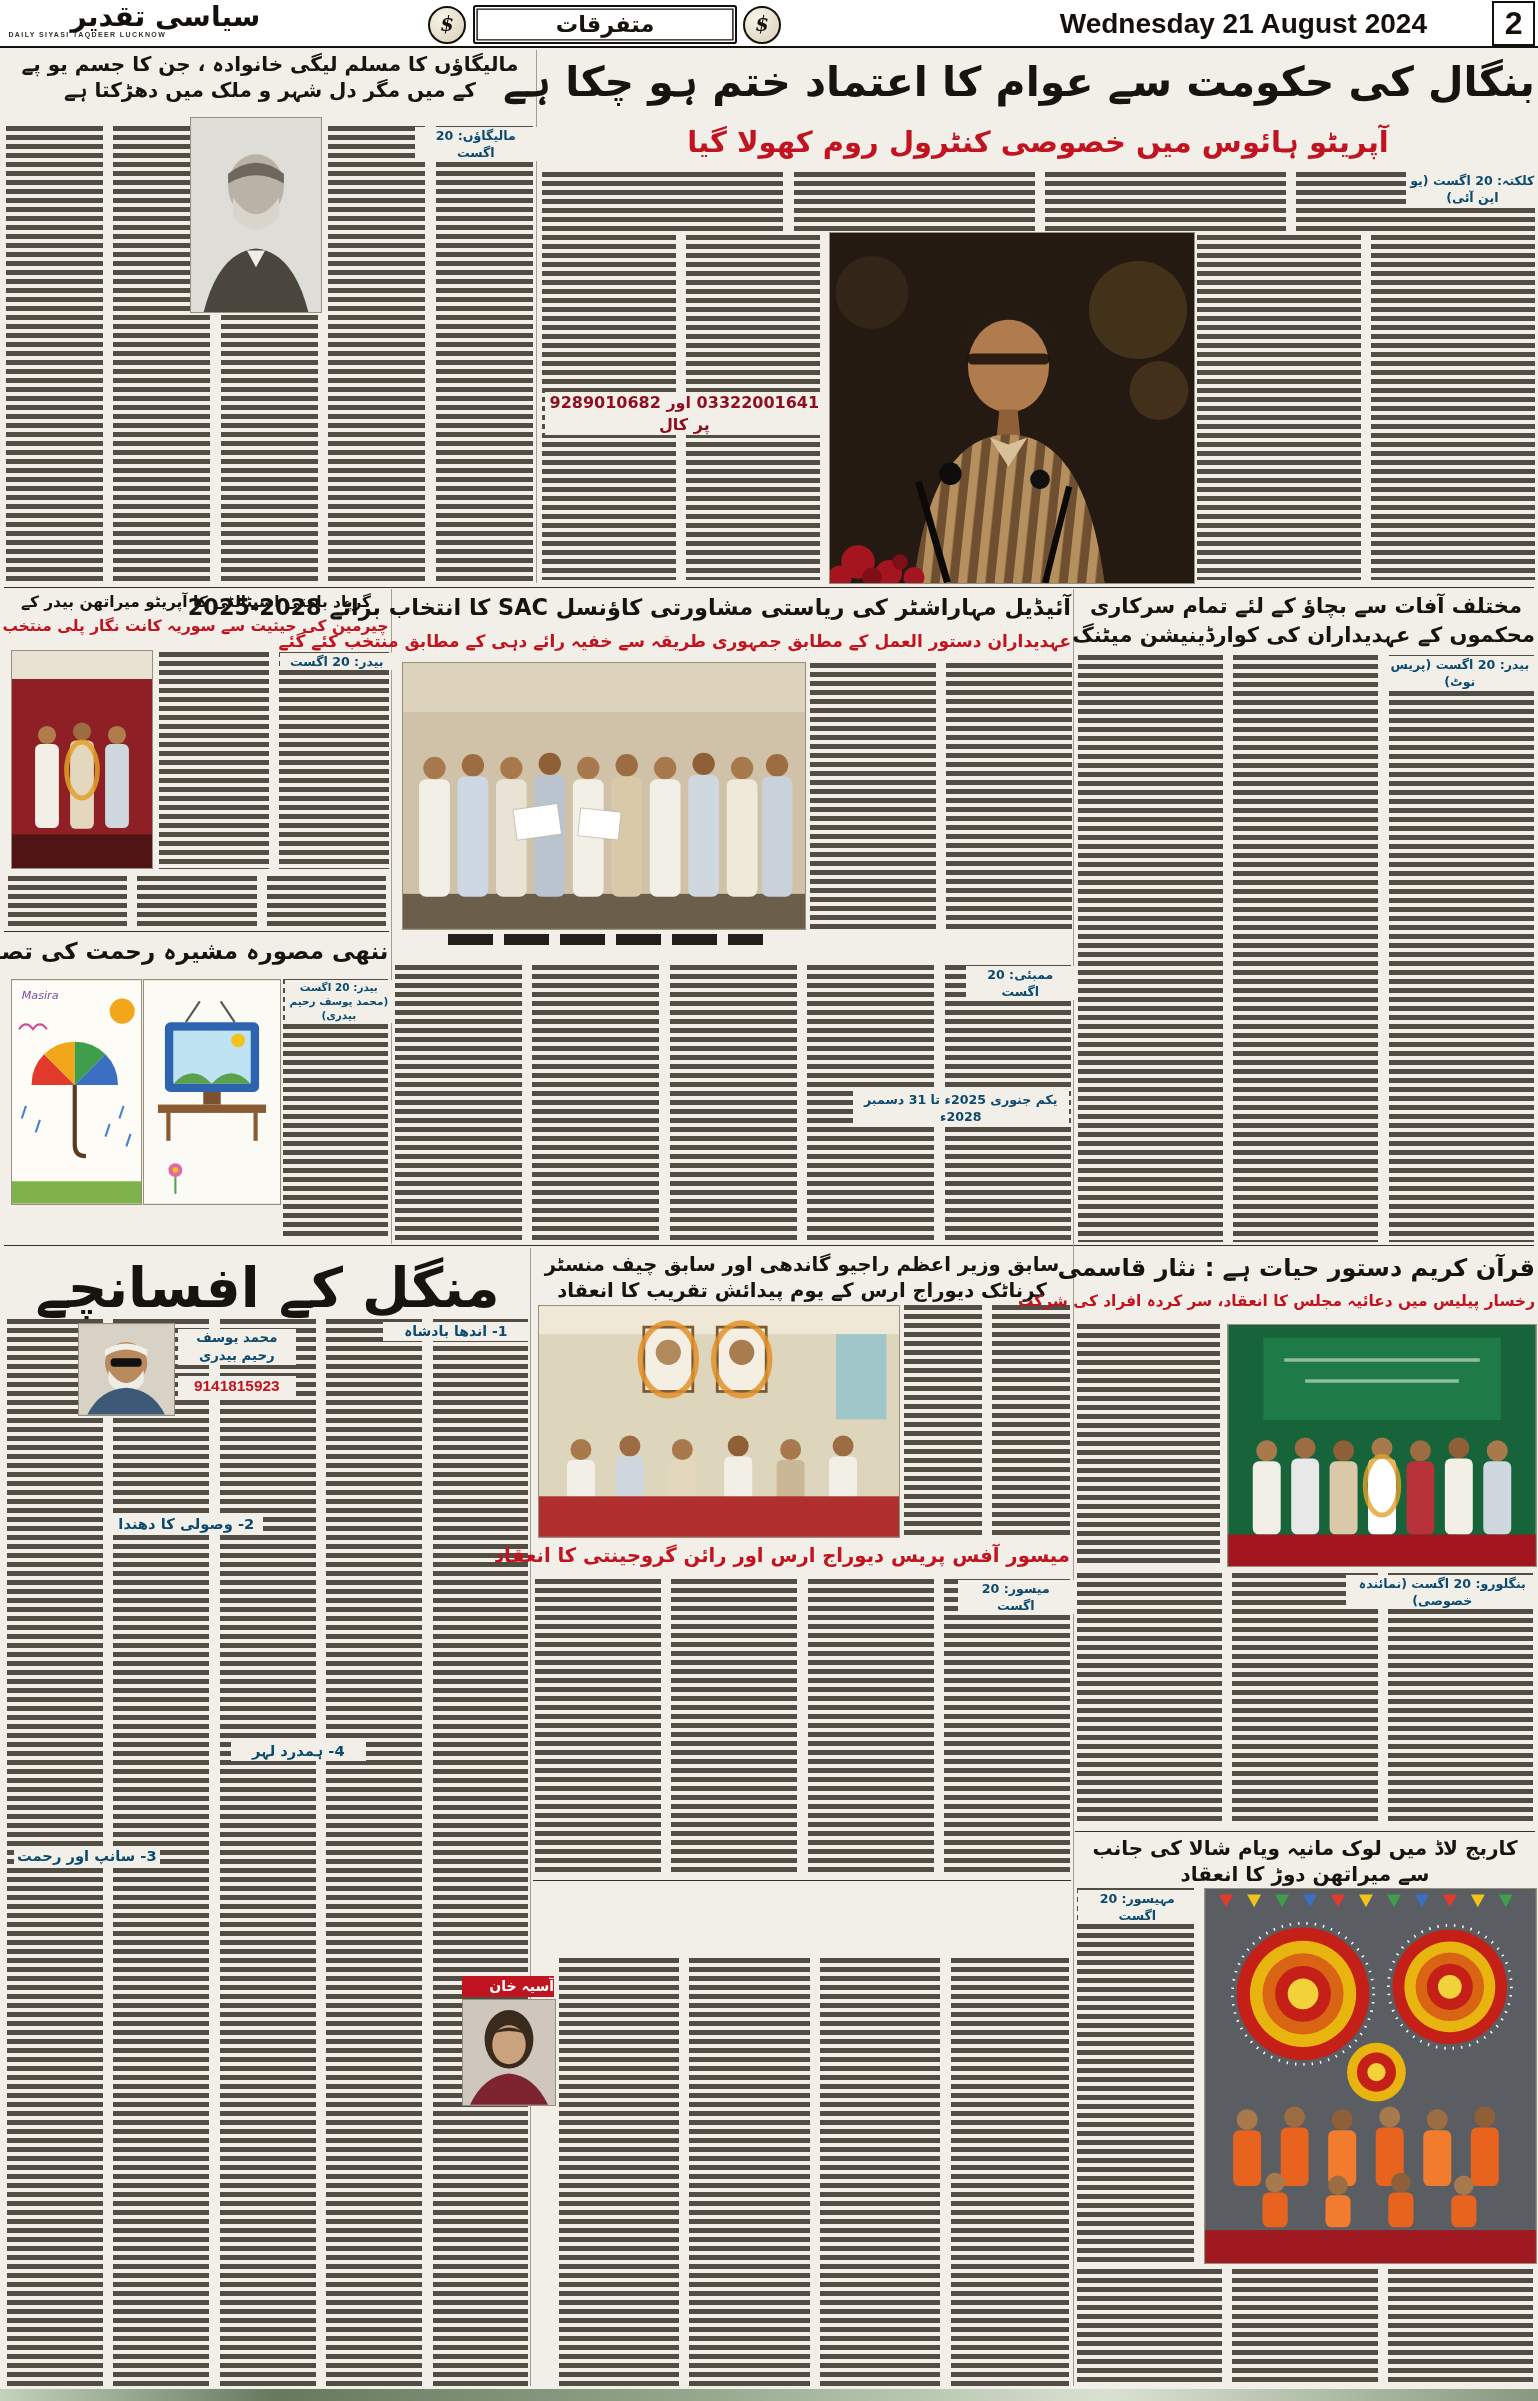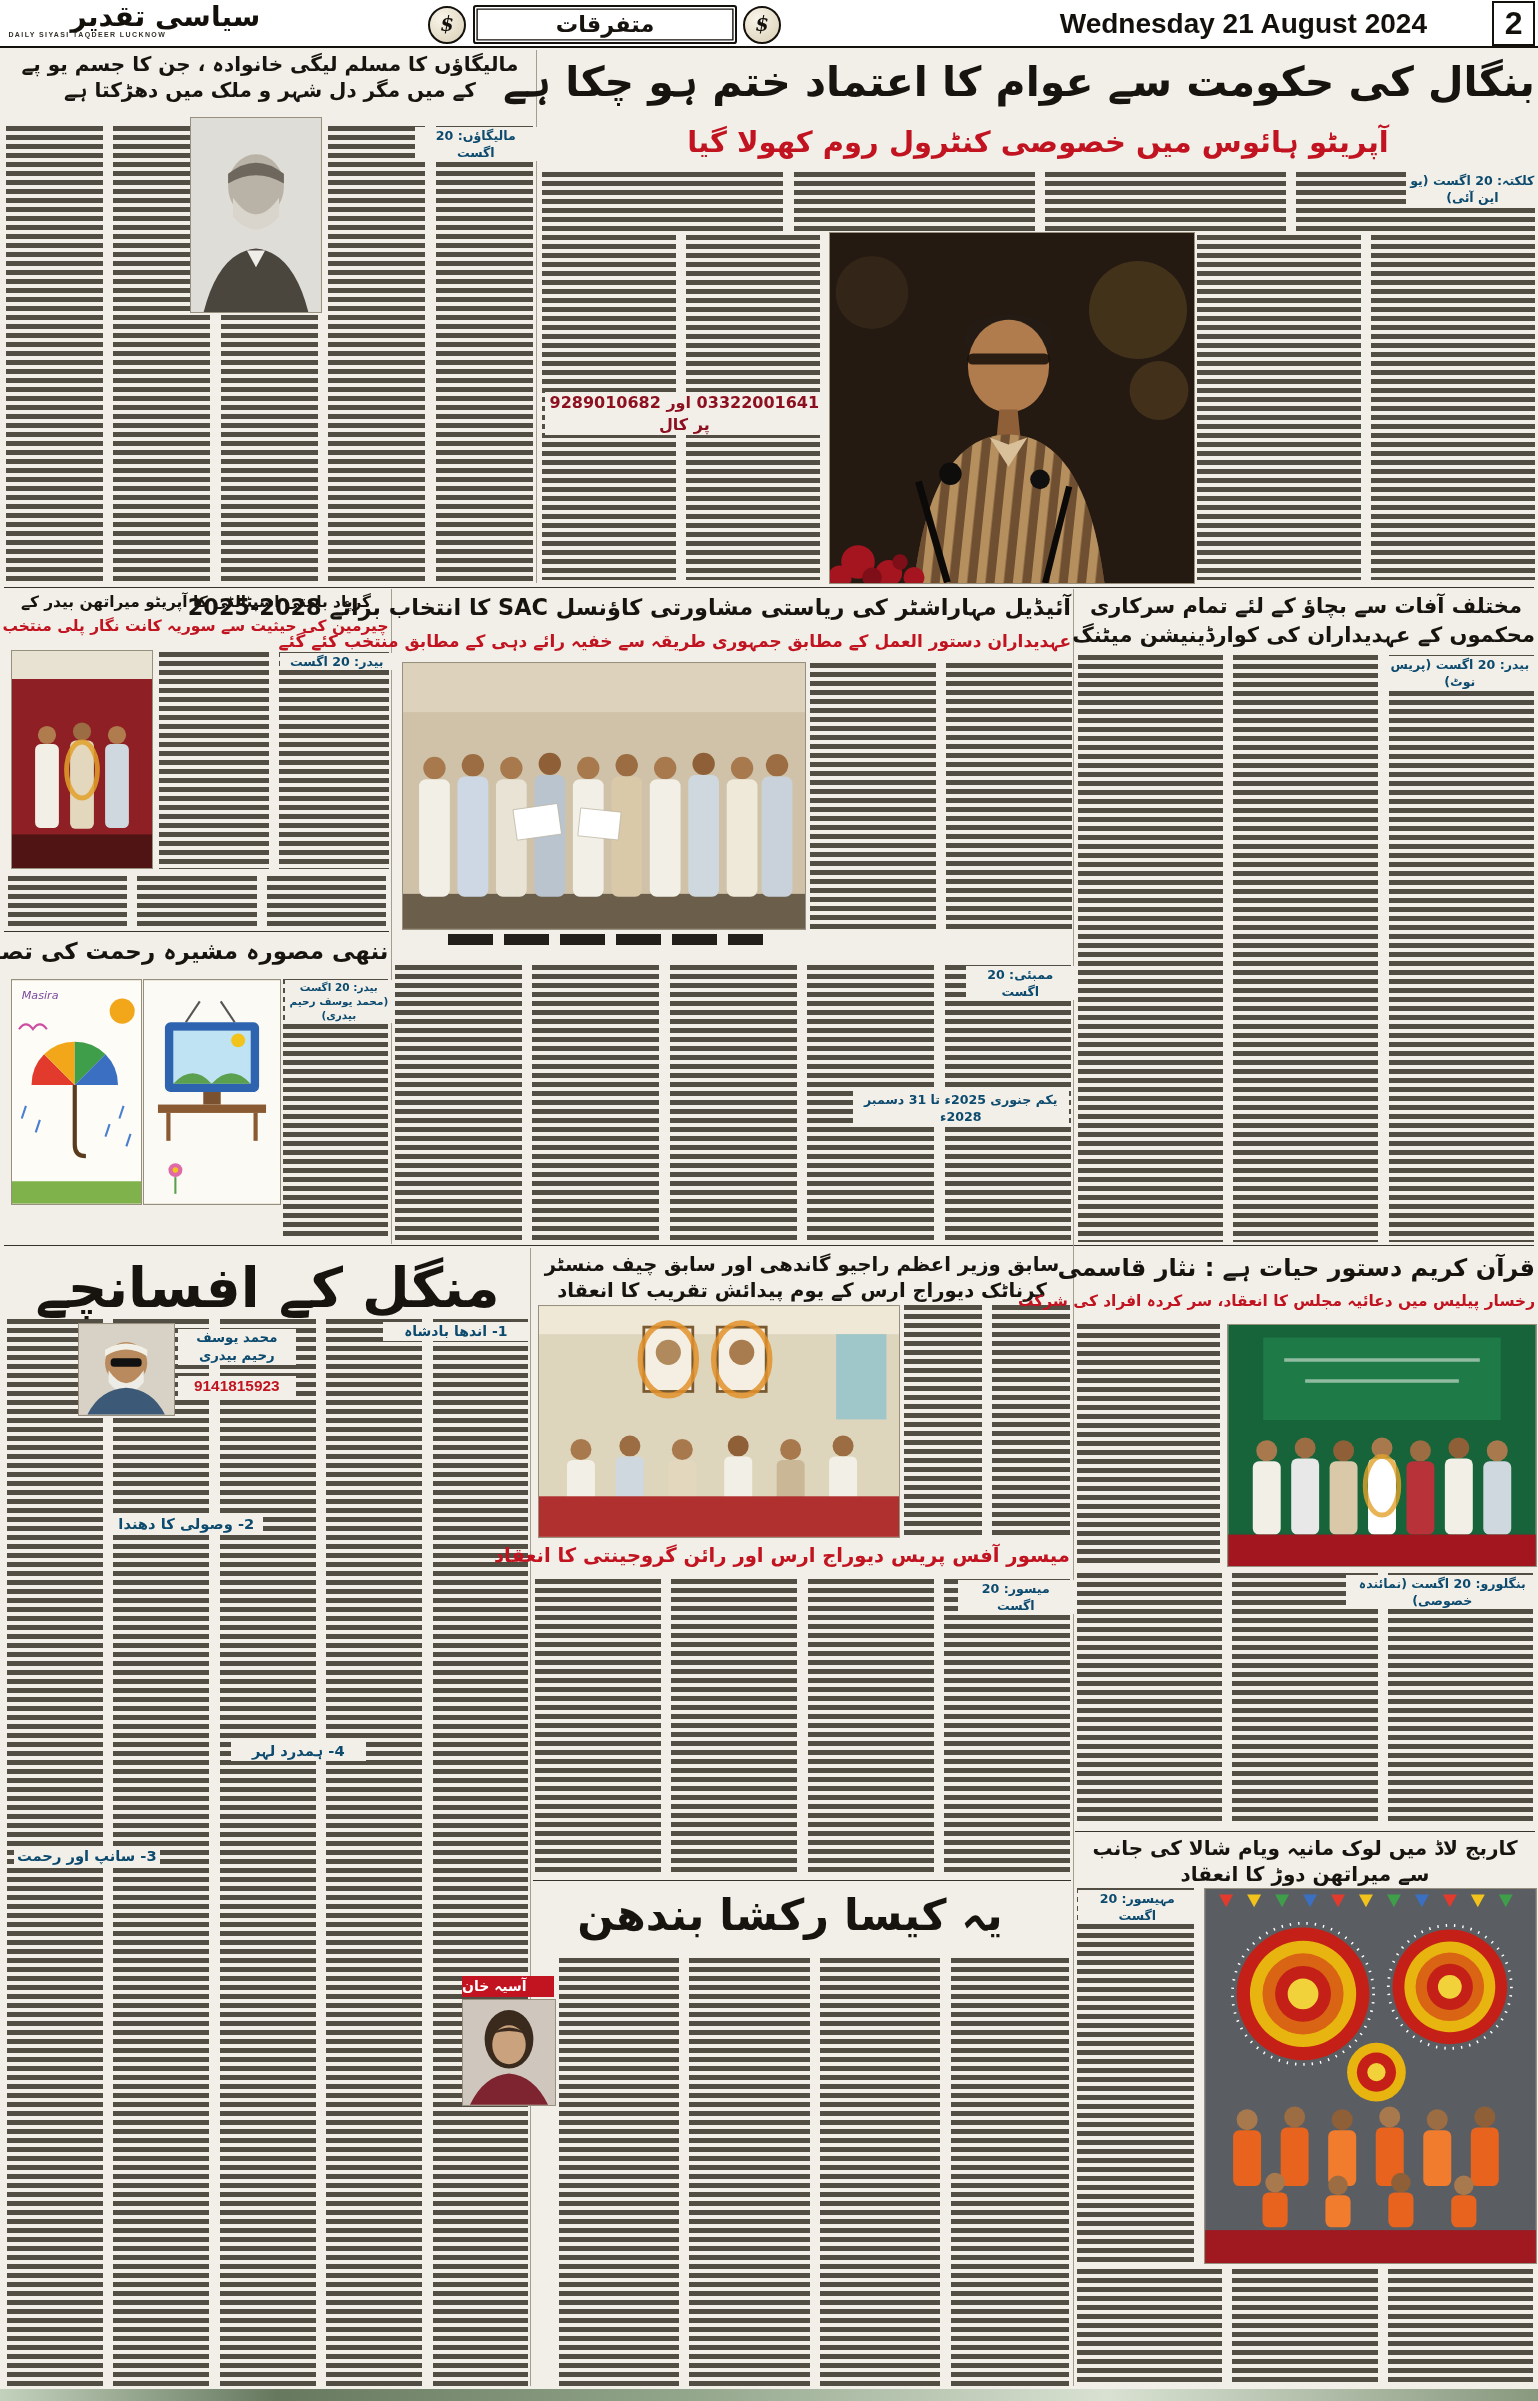--- a/index.html
+++ b/index.html
@@ -26,21 +26,21 @@
   .medallion{position:absolute;width:34px;height:34px;border:2.1px solid #14110d;border-radius:50%;
              background:radial-gradient(circle at 35% 30%,#f8f4e9,#d9cfb4);
              display:flex;align-items:center;justify-content:center;
              font-family:"DejaVu Serif",serif;font-style:italic;font-weight:bold;font-size:19.6px;color:#14110d}
   .secbox{position:absolute;border:2.8px solid #14110d;border-radius:2.8px;box-shadow:inset 0 0 0 1.4px #fff,inset 0 0 0 2.8px #14110d;
           display:flex;align-items:center;justify-content:center;background:#fff}
   .pagebox{position:absolute;border:2.1px solid #14110d;background:#fff;display:flex;align-items:center;justify-content:center;
            font-weight:bold;font-size:32px;color:#14110d;font-family:"Liberation Sans",sans-serif}
   .datebar{position:absolute;font-family:"Liberation Sans",sans-serif;font-weight:bold;font-size:28px;color:#14110d;text-align:right}
   .dl{font-size:12.6px}
-  .namebox{position:absolute;background:#c11420;color:#fff;font-weight:bold;direction:rtl;text-align:left;line-height:21px;font-size:14px}
+  .namebox{position:absolute;background:#c11420;color:#fff;font-weight:bold;direction:rtl;text-align:right;line-height:21px;font-size:14px}
   .footerbar{position:absolute;left:0;top:2389px;width:1538px;height:12.6px;
              background:linear-gradient(90deg,#c3d2bd,#66795f 18%,#93a78c 45%,#d9e2d2 72%,#88997f)}
 </style>
 </head>
 <body>
 
 <div id="page">
 
   <div class="masthead">
     <div class="abs" style="left:8.4px;top:2.8px;width:252px">
@@ -321,21 +321,20 @@
           <rect x="365" y="195" width="40" height="105" rx="9" fill="#cfd8de"></rect>
       </g>
       <ellipse cx="220" cy="230" rx="24" ry="42" fill="none" stroke="#e2a12a" stroke-width="7" opacity="0.8"></ellipse>
       <rect y="300" width="440" height="45" fill="#a3161f"></rect>
     </svg>
   </div>
   <div class="sim" style="left:1077px;top:1324px;width:143px;height:241px;--colw:143px"></div>
   <div class="sim" style="left:1077px;top:1573px;width:458px;height:252px;--colw:145px"></div>
   <div class="ov dl" style="left:1346px;top:1575px;width:187px">بنگلورو: 20 اگست (نمائندہ خصوصی)</div>
 
-  <div class="hl nw abs" style="left:552px;top:1888px;width:476px;font-size:43px">یہ کیسا رکشا بندھن</div>
   <div class="namebox" style="left:462px;top:1976px;width:92px;height:21px">آسیہ خان</div>
   <div class="photo" style="left:462px;top:1999px;width:92px;height:105px">
     <svg viewBox="0 0 132 150">
       <rect width="132" height="150" fill="#cfc7bd"></rect>
       <ellipse cx="66" cy="56" rx="35" ry="42" fill="#3a2a1e"></ellipse>
       <ellipse cx="66" cy="64" rx="24" ry="28" fill="#caa27e"></ellipse>
       <path d="M42 48 Q66 30 90 48 Q66 40 42 48 Z" fill="#3a2a1e"></path>
       <path d="M10 150 Q30 108 66 105 Q102 108 122 150 Z" fill="#7e2330"></path>
     </svg>
   </div>

